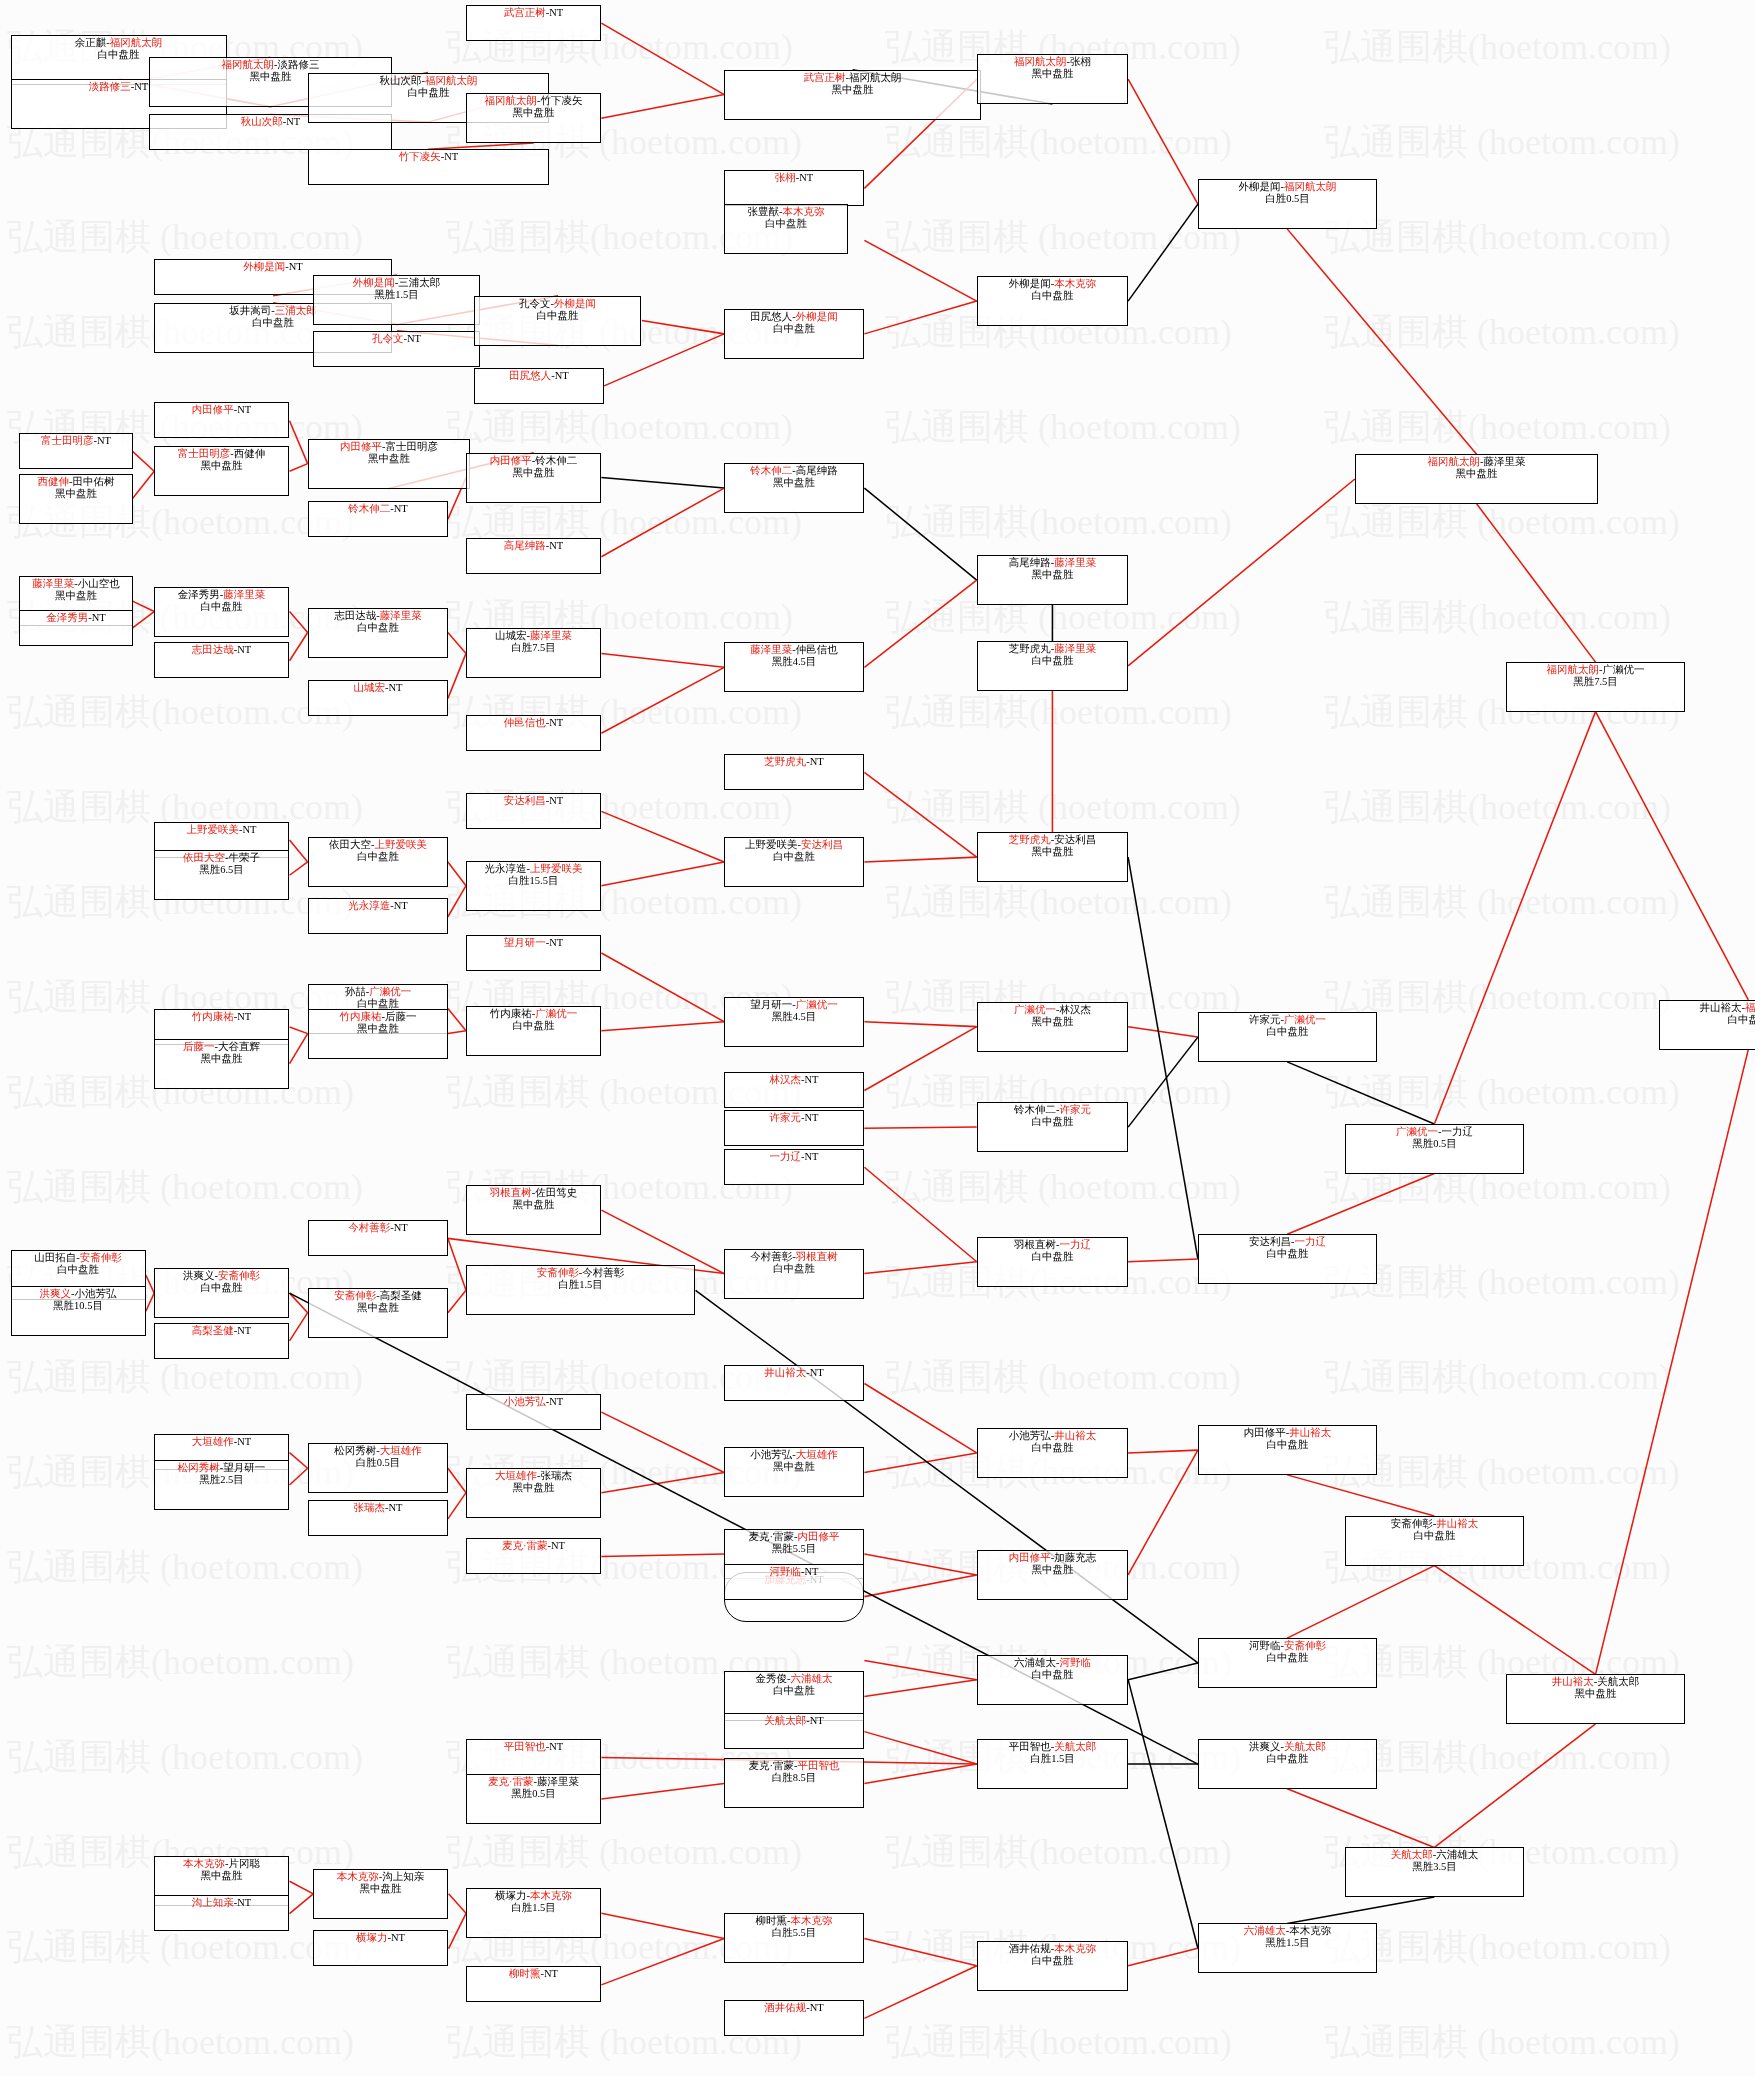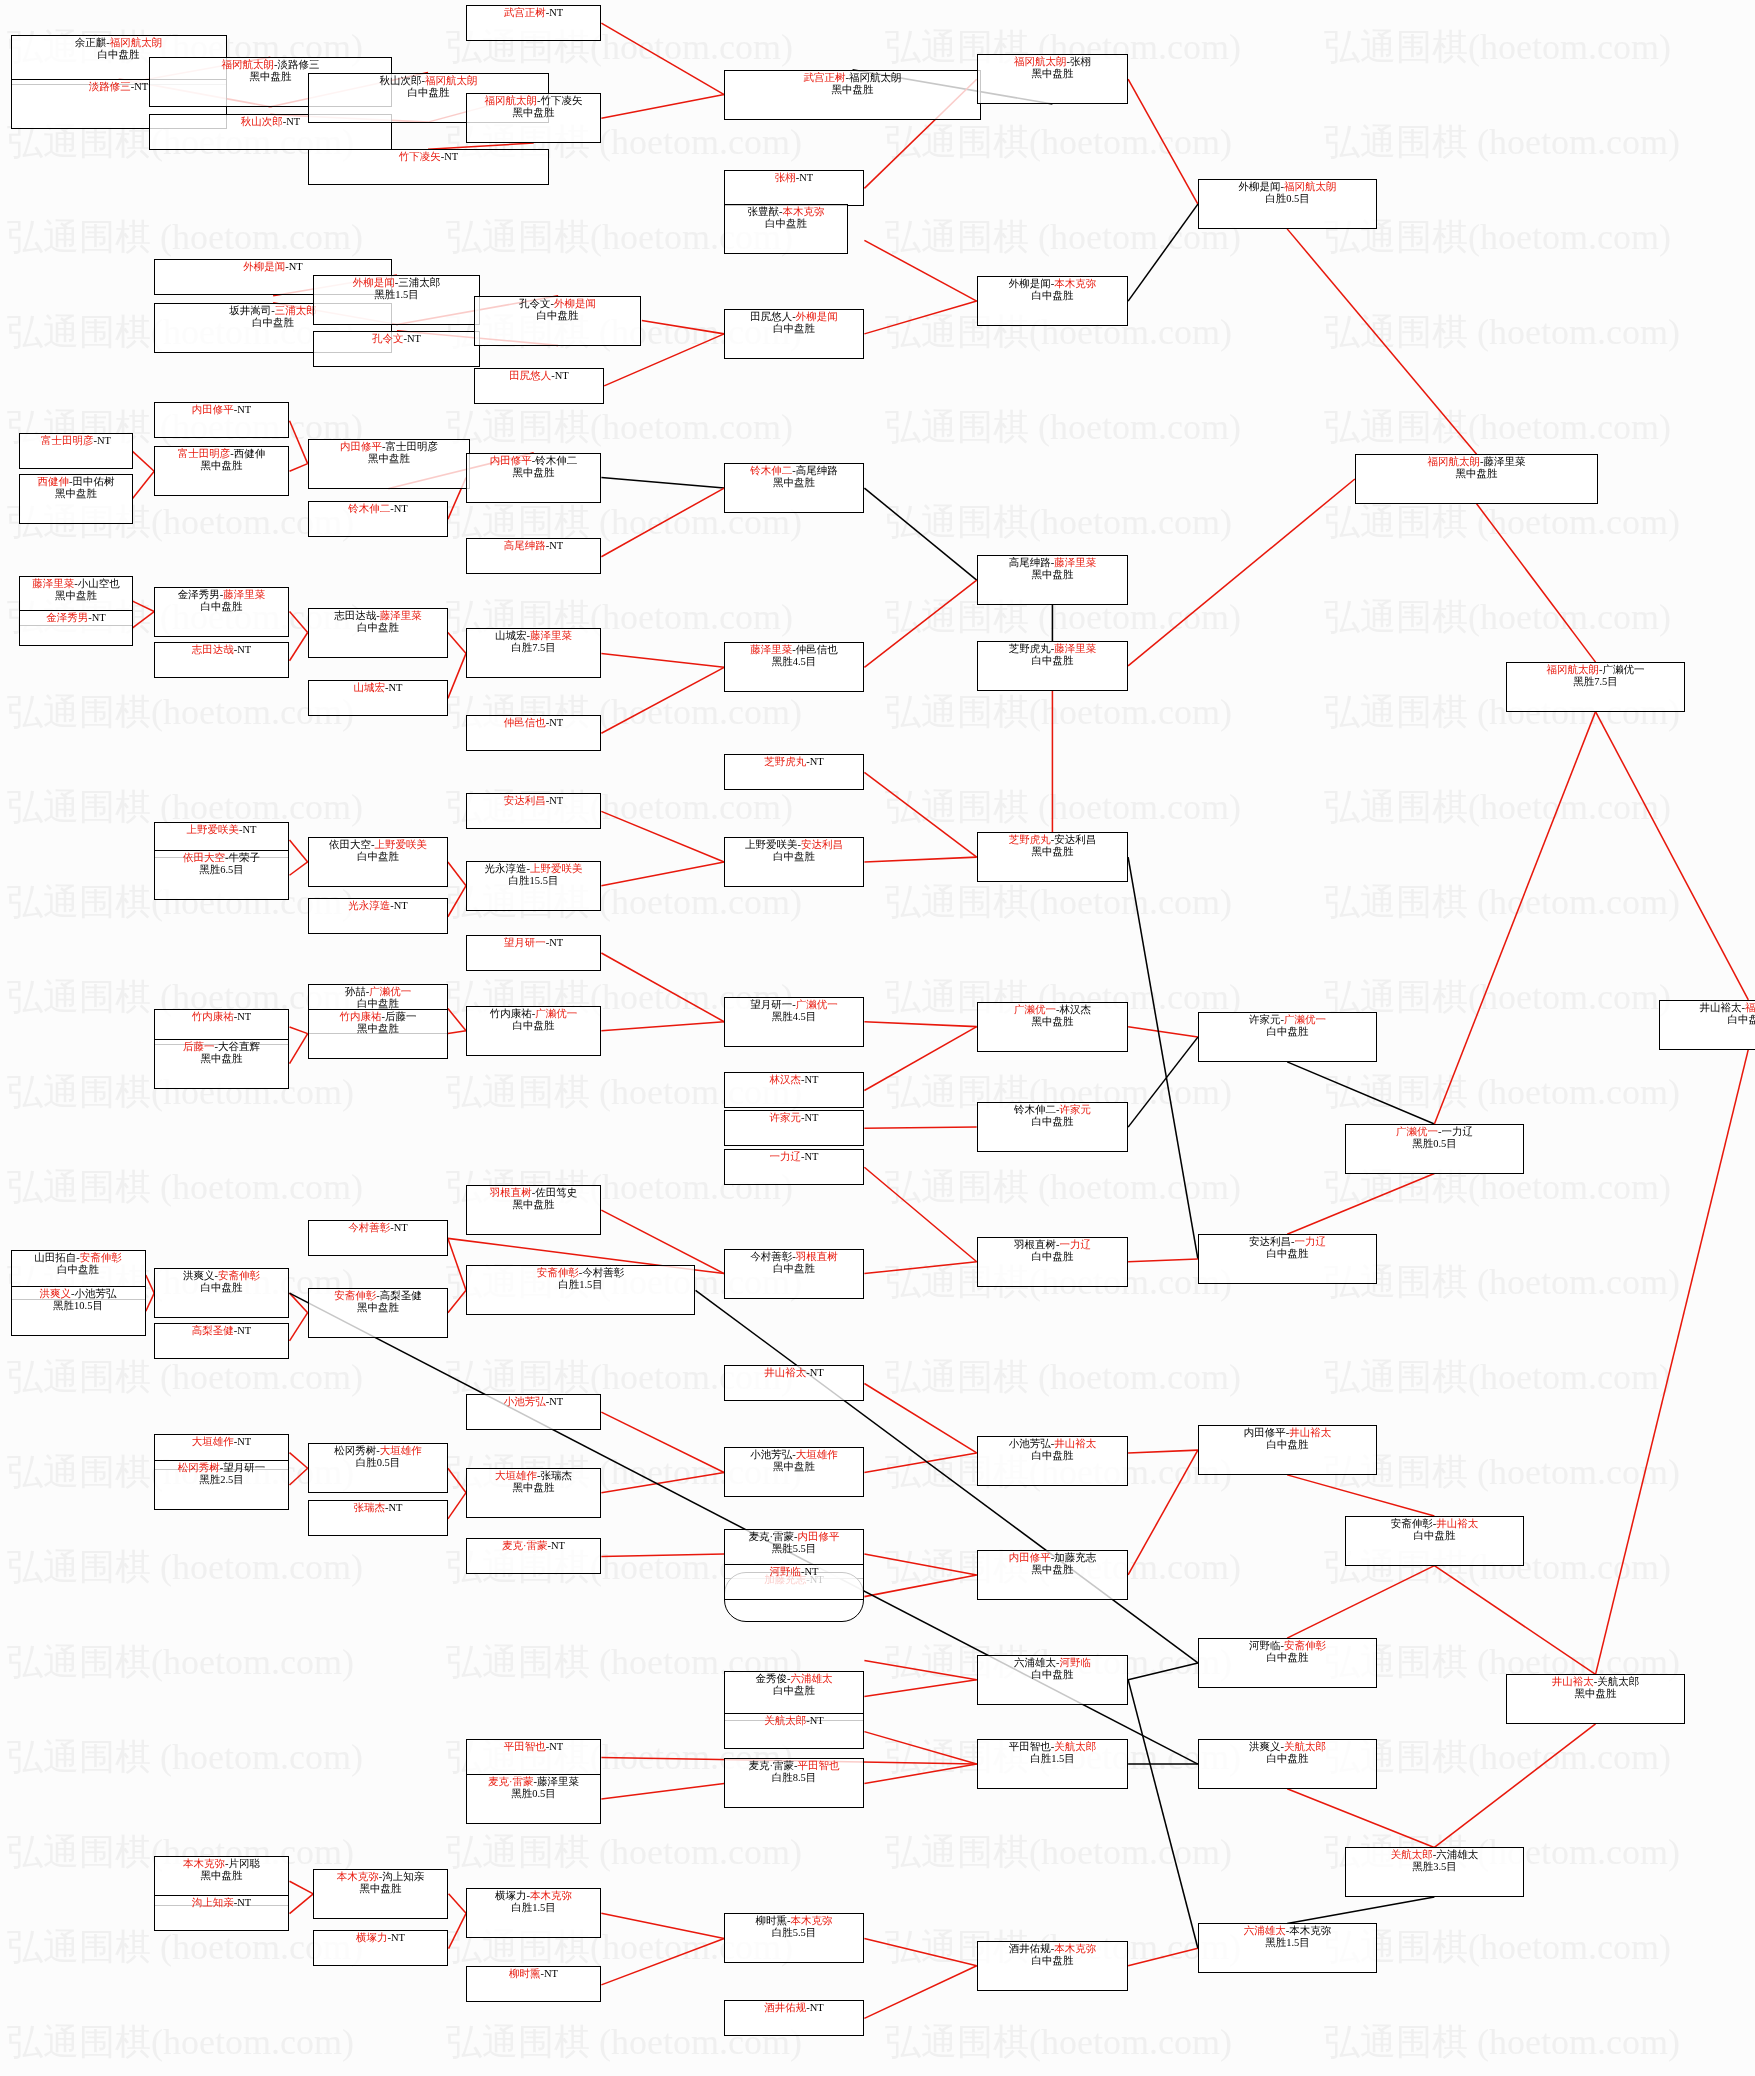--- a/index.html
+++ b/index.html
@@ -546,21 +546,21 @@
       <div class="box" style="left: 466px; top: 1394px; width: 135px; height: 36px;">
         <div class="pair"><span class="w">小池芳弘</span><span class="l">-</span><span class="l">NT</span></div>
       </div>
       <div class="box" style="left: 724px; top: 1365px; width: 140px; height: 36px;">
         <div class="pair"><span class="w">井山裕太</span><span class="l">-</span><span class="l">NT</span></div>
       </div>
       <div class="box" style="left: 724px; top: 1447px; width: 140px; height: 50px;">
         <div class="pair"><span class="l">小池芳弘</span><span class="l">-</span><span class="w">大垣雄作</span></div>
         <div class="res">黑中盘胜</div>
       </div>
-      <div class="box" style="left: 977px; top: 1428px; width: 151px; height: 50px; margin-top: 8px;">
+      <div class="box" style="left: 977px; top: 1428px; width: 151px; height: 50px;">
         <div class="pair"><span class="l">小池芳弘</span><span class="l">-</span><span class="w">井山裕太</span></div>
         <div class="res">白中盘胜</div>
       </div>
       <div class="box" style="left: 154px; top: 1434px; width: 135px; height: 36px;">
         <div class="pair"><span class="w">大垣雄作</span><span class="l">-</span><span class="l">NT</span></div>
       </div>
       <div class="box" style="left: 154px; top: 1460px; width: 135px; height: 50px;">
         <div class="pair"><span class="w">松冈秀树</span><span class="l">-</span><span class="l">望月研一</span></div>
         <div class="res">黑胜2.5目</div>
       </div>

